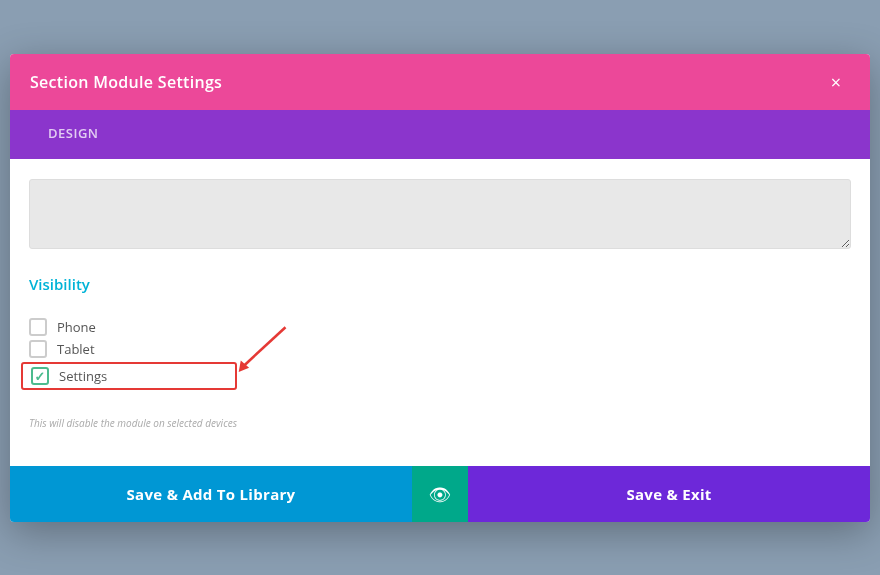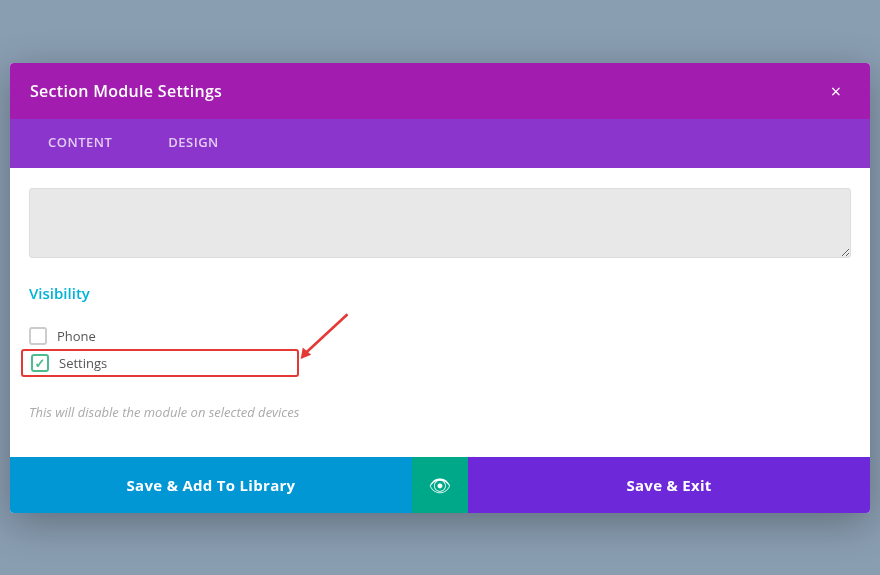--- a/index.html
+++ b/index.html
@@ -28,21 +28,21 @@
       border-radius: 4px;
       overflow: hidden;
       box-shadow: 0 10px 40px rgba(0,0,0,0.3);
       display: flex;
       flex-direction: column;
       z-index: 10;
     }
 
     
     .modal-header {
-      background: #a21caf;
+      background: #ec4899;
       padding: 14px 20px;
       display: flex;
       align-items: center;
       justify-content: space-between;
     }
 
     .modal-title {
       color: #fff;
       font-size: 16px;
       font-weight: 600;
@@ -187,21 +187,21 @@
 
     .red-arrow {
       position: absolute;
       top: -35px;
       right: -50px;
       width: 60px;
       height: 50px;
     }
 
     .hint-text {
-      font-size: 13px;
+      font-size: 10px;
       color: #aaa;
       font-style: italic;
       margin-top: 22px;
       margin-left: 0;
     }
 
     
     .modal-footer {
       display: flex;
       height: 56px;
@@ -257,41 +257,44 @@
 <div class="backdrop"></div>
 
 <div class="modal">
 
   <div class="modal-header">
     <span class="modal-title">Section Module Settings</span>
     <div class="close-btn">×</div>
   </div>
 
   <div class="tabs">
-    <div class="tab">Content</div>
     <div class="tab">Design</div>
   </div>
 
   <div class="modal-body">
 
     <div class="textarea-section">
       <textarea class="css-textarea" style=""></textarea>
     </div>
 
     <div class="section-title">Visibility</div>
 
     <div class="field-row">
 
       <div class="checkboxes-group">
 
         <div class="checkbox-item">
           <div class="checkbox-box"></div>
           <span class="checkbox-label">Phone</span>
         </div>
 
+        <div class="checkbox-item">
+          <div class="checkbox-box"></div>
+          <span class="checkbox-label">Tablet</span>
+        </div>
 
         <div style="position: relative;">
           <div class="checkbox-item highlighted">
             <div class="checkbox-box checked">
               <span class="checkmark">✓</span>
             </div>
             <span class="checkbox-label">Settings</span>
           </div>
 
           <svg class="red-arrow" viewBox="0 0 60 50" xmlns="http://www.w3.org/2000/svg" style="position:absolute; top:-40px; right:-55px; width:65px; height:52px;">

